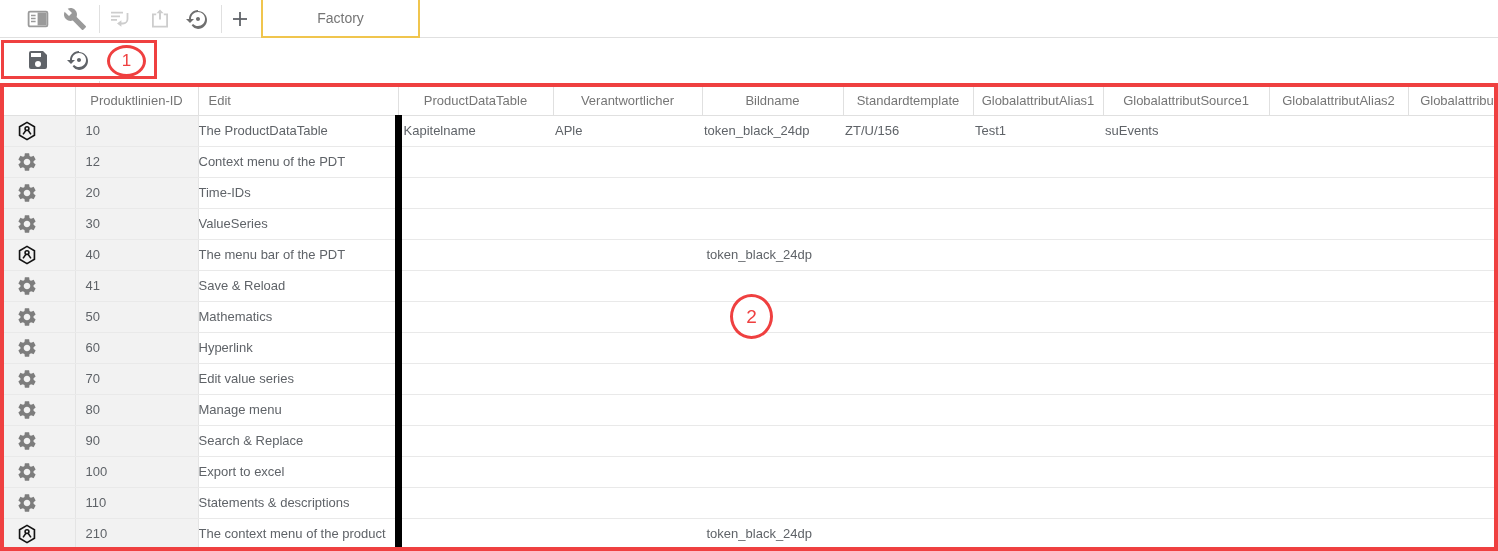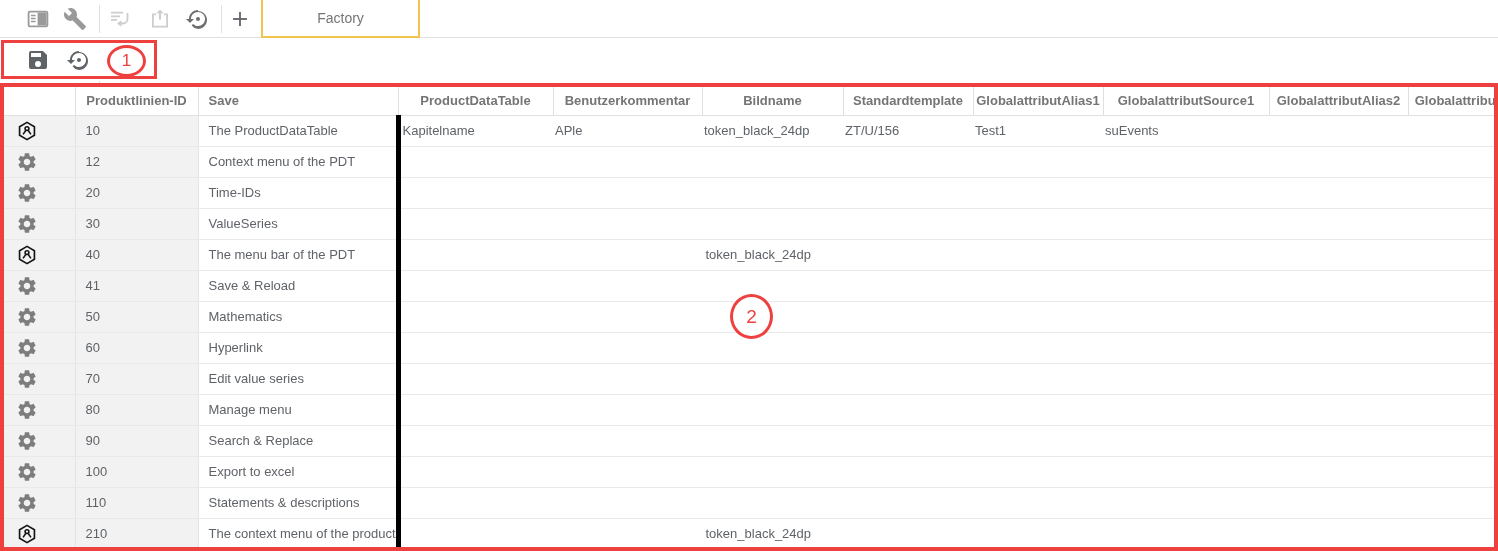--- a/index.html
+++ b/index.html
@@ -34,29 +34,29 @@
   .box2 { left:0px; top:83px; width:1498px; height:468px; border-width:4px; }
   .anno-badge { position:absolute; z-index:50; background:#fff; border:3px solid var(--annotation_red,#ef4040);
     border-radius:50%; color:var(--annotation_red,#ef4040); display:flex; align-items:center; justify-content:center;
     font-size:17px; pointer-events:none; }
   .badge1 { left:107px; top:45px; width:39px; height:32px; }
   .badge2 { left:730px; top:294px; width:43px; height:45px; font-size:19px; }
 
   
   .table-wrap { position:absolute; left:0; top:87px; width:1498px; height:462px; overflow:hidden; }
   table.grid { border-collapse:collapse; table-layout:fixed; width:1558px; }
-  .grid th { height:28px; font-weight:700; font-size:13px; color:#757575; background:#fff;
+  .grid th { height:28px; font-weight:400; font-size:13px; color:#757575; background:#fff;
     border-right:1px solid #e0e0e0; border-bottom:1px solid #e0e0e0; text-align:center;
     overflow:hidden; white-space:nowrap; cursor:pointer; }
   .grid th.h-name { text-align:left; padding-left:10px; }
   .grid td { height:31px; font-size:13px; color:#5f6368; border-bottom:1px solid #e9e9e9;
     white-space:nowrap; overflow:hidden; vertical-align:middle; cursor:default; }
   .grid td.c-icon { background:#f2f2f2; border-right:1px solid #e4e4e4; text-align:left; padding-left:16px; }
   .grid td.c-id   { background:#f2f2f2; border-right:1px solid #e4e4e4; padding-left:10px; }
-  .grid td.c-name { border-right:5px solid #000000; padding-left:10px; }
+  .grid td.c-name { border-right:7px solid #000000; }
   .grid td.c-val  { padding-left:2px; }
   .grid td.c-merged { padding-left:305px; text-align:left; color:#5f6368; }
   .row-ic { width:22px; height:22px; display:inline-block; vertical-align:middle; }
   .ic-gear  { color:#7d7d7d; }
   .ic-token { color:#141414; }
 
   .hidden-defs { position:absolute; width:0; height:0; overflow:hidden; }
 </style>
 </head>
 <body>
@@ -167,23 +167,23 @@
           <col style="width:130px">
           <col style="width:130px">
         <col style="width:166px">
           <col style="width:139px">
           <col style="width:150px">
       </colgroup>
       <thead>
         <tr>
           <th></th>
           <th>Produktlinien-ID</th>
-          <th class="h-name">Save</th>
+          <th class="h-name">Edit</th>
           <th>ProductDataTable</th>
-          <th>Benutzerkommentar</th>
+          <th>Verantwortlicher</th>
           <th>Bildname</th>
           <th>Standardtemplate</th>
           <th>GlobalattributAlias1</th>
           <th>GlobalattributSource1</th>
           <th>GlobalattributAlias2</th>
           <th>GlobalattributSource2</th>
         </tr>
       </thead>
       <tbody>
         <tr>

